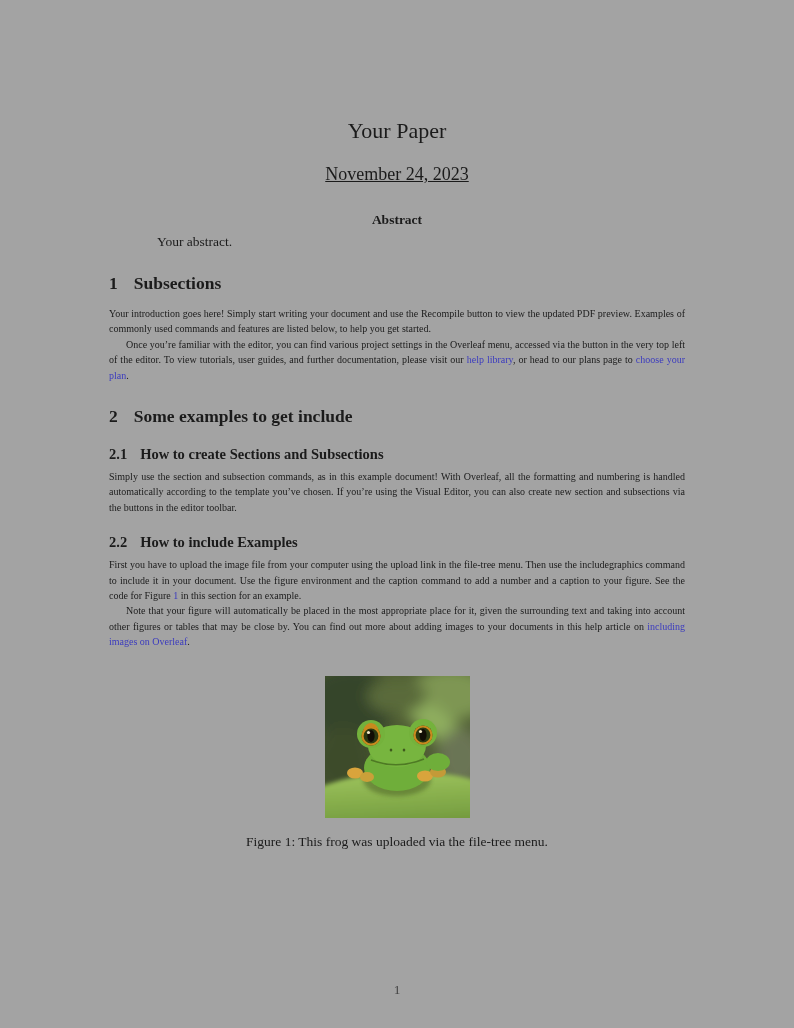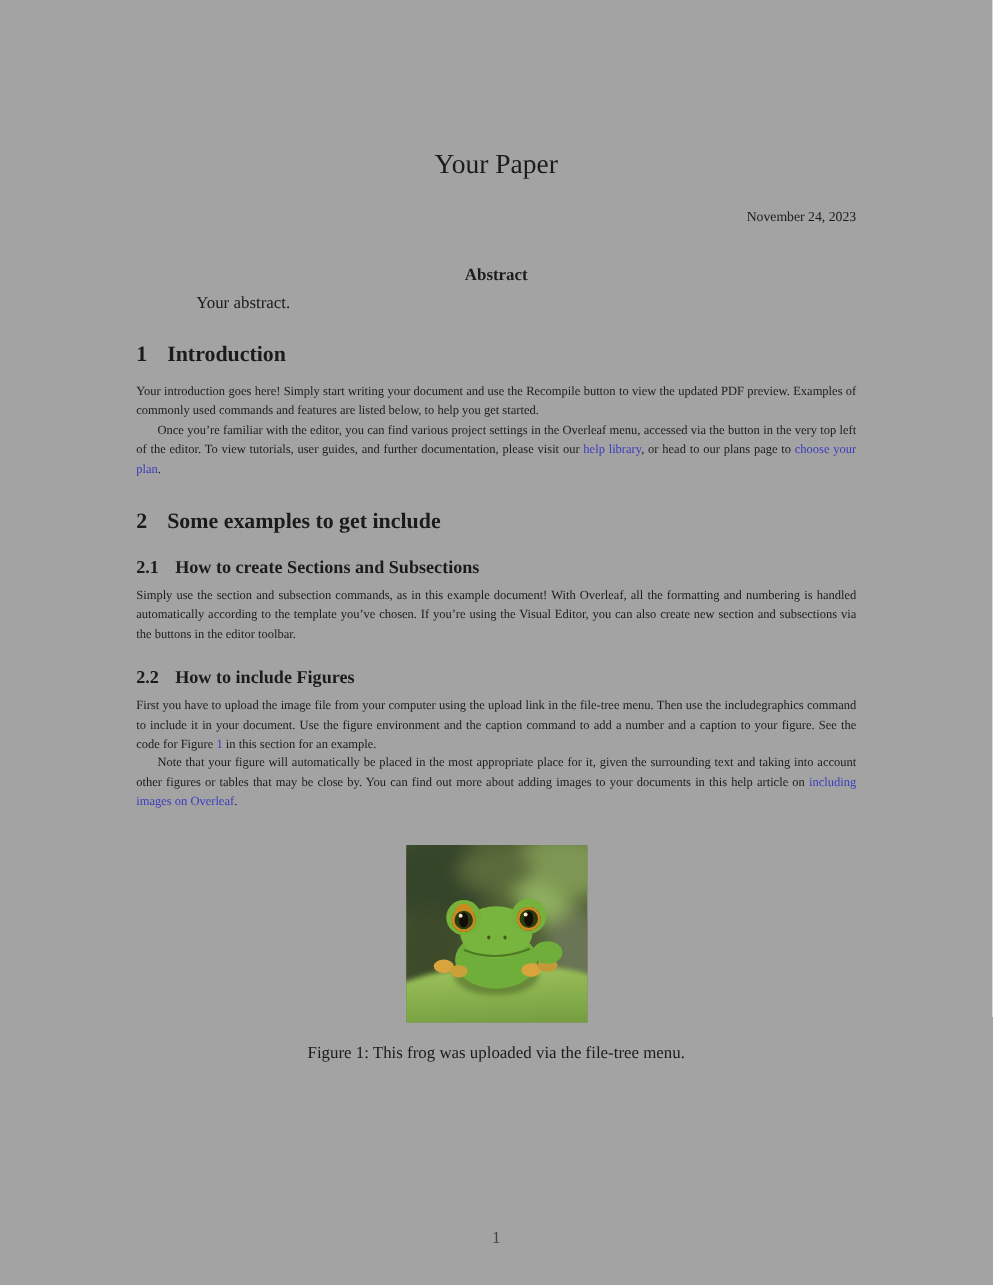--- a/index.html
+++ b/index.html
@@ -24,24 +24,25 @@
     margin: 0 0 22px 0;
     line-height: 26px;
   }
   .author {
     font-size: 14.5px;
     text-align: center;
     margin: 0 0 16px 0;
     line-height: 17px;
   }
   .date {
-    font-size: 11px;
-    text-align: right;
+    font-size: 18px;
+    text-align: center;
     margin: 0;
     line-height: 17px;
+    text-decoration: underline;
   }
   .abstract-heading {
     font-size: 13.5px;
     font-weight: 700;
     text-align: center;
     margin: 28px 0 6px 0;
     line-height: 17px;
   }
   .abstract-body {
     font-size: 13.5px;
@@ -106,33 +107,33 @@
 
 <div class="page">
   <div class="content">
 
     <h1 class="title">Your Paper</h1>
     <div class="date">November 24, 2023</div>
 
     <div class="abstract-heading">Abstract</div>
     <p class="abstract-body">Your abstract.</p>
 
-    <h2 class="section-heading"><span class="sec-num">1</span><span>Introduction</span></h2>
+    <h2 class="section-heading"><span class="sec-num">1</span><span>Subsections</span></h2>
 
     <p class="body-par">Your introduction goes here! Simply start writing your document and use the Recompile button to view the updated PDF preview. Examples of commonly used commands and features are listed below, to help you get started.</p>
 
     <p class="body-par indent"><span>Once you’re familiar with the editor, you can find various project settings in the Overleaf menu, accessed via the button in the very top left of the editor. To view tutorials, user guides, and further documentation, please visit our </span><a class="doc-link">help library</a><span>, or head to our plans page to </span><a class="doc-link">choose your plan</a><span>.</span></p>
 
     <h2 class="section-heading"><span class="sec-num">2</span><span>Some examples to get include</span></h2>
 
     <h3 class="subsection-heading"><span class="sec-num">2.1</span><span>How to create Sections and Subsections</span></h3>
 
     <p class="body-par">Simply use the section and subsection commands, as in this example document! With Overleaf, all the formatting and numbering is handled automatically according to the template you’ve chosen. If you’re using the Visual Editor, you can also create new section and subsections via the buttons in the editor toolbar.</p>
 
-    <h3 class="subsection-heading"><span class="sec-num">2.2</span><span>How to include Figures</span></h3>
+    <h3 class="subsection-heading"><span class="sec-num">2.2</span><span>How to include Examples</span></h3>
 
     <p class="body-par"><span>First you have to upload the image file from your computer using the upload link in the file-tree menu. Then use the includegraphics command to include it in your document. Use the figure environment and the caption command to add a number and a caption to your figure. See the code for Figure </span><a class="doc-link">1</a><span> in this section for an example.</span></p>
 
     <p class="body-par indent"><span>Note that your figure will automatically be placed in the most appropriate place for it, given the surrounding text and taking into account other figures or tables that may be close by. You can find out more about adding images to your documents in this help article on </span><a class="doc-link">including images on Overleaf</a><span>.</span></p>
 
     <div class="figure-block">
       <svg class="figure-img" viewBox="0 0 145 142" xmlns="http://www.w3.org/2000/svg" role="img">
         <defs>
           <filter id="bgblur" x="-40%" y="-40%" width="180%" height="180%">
               <feGaussianBlur stdDeviation="7"></feGaussianBlur>

